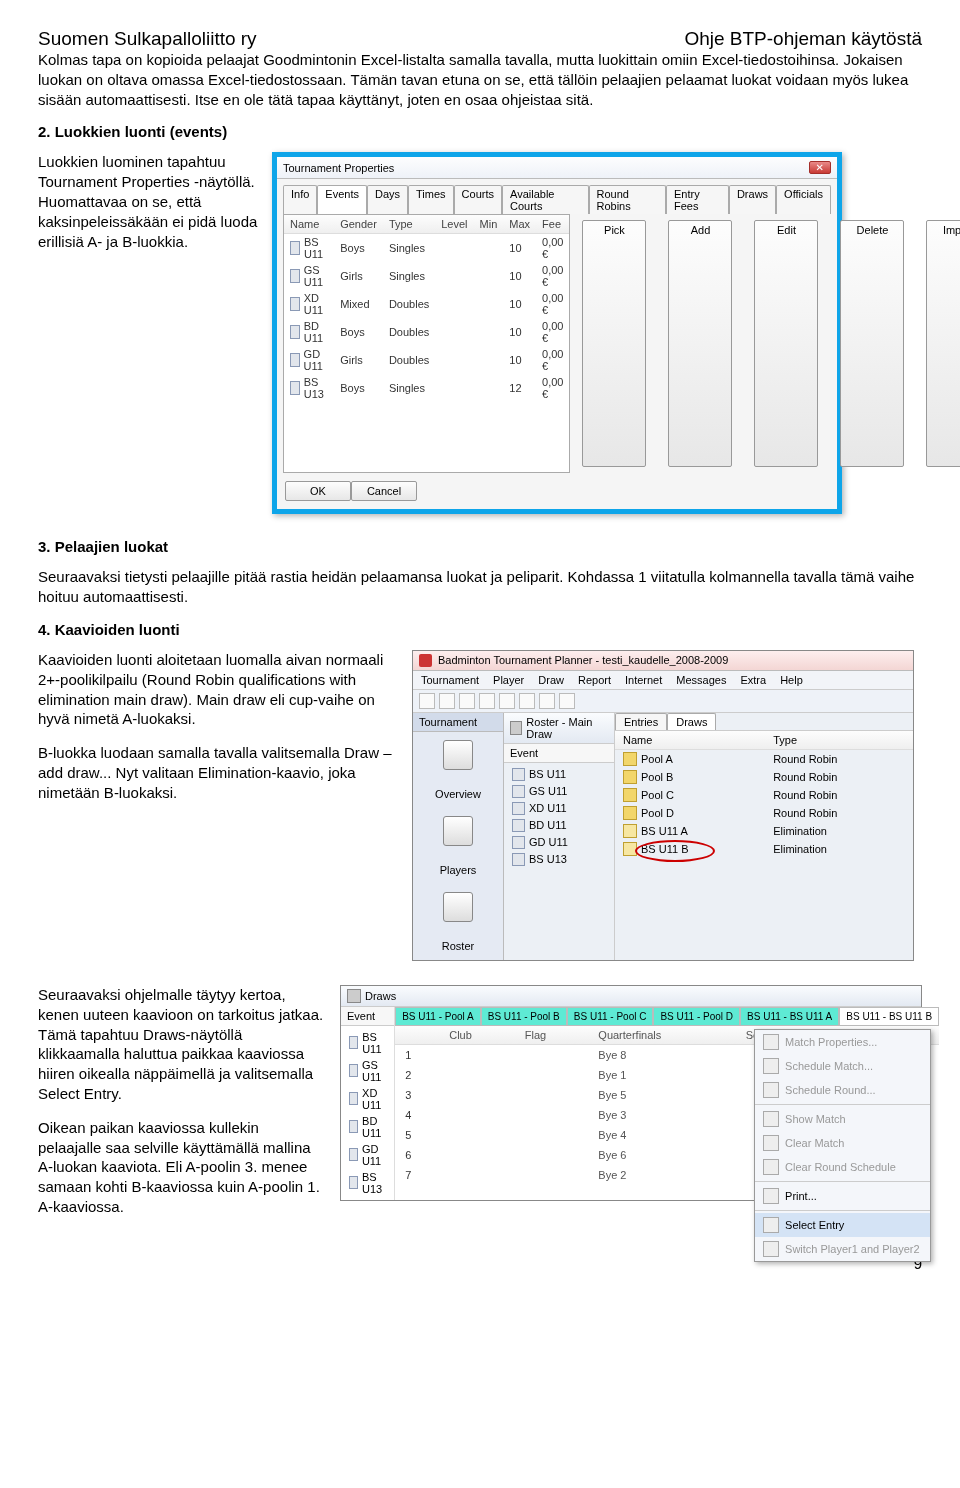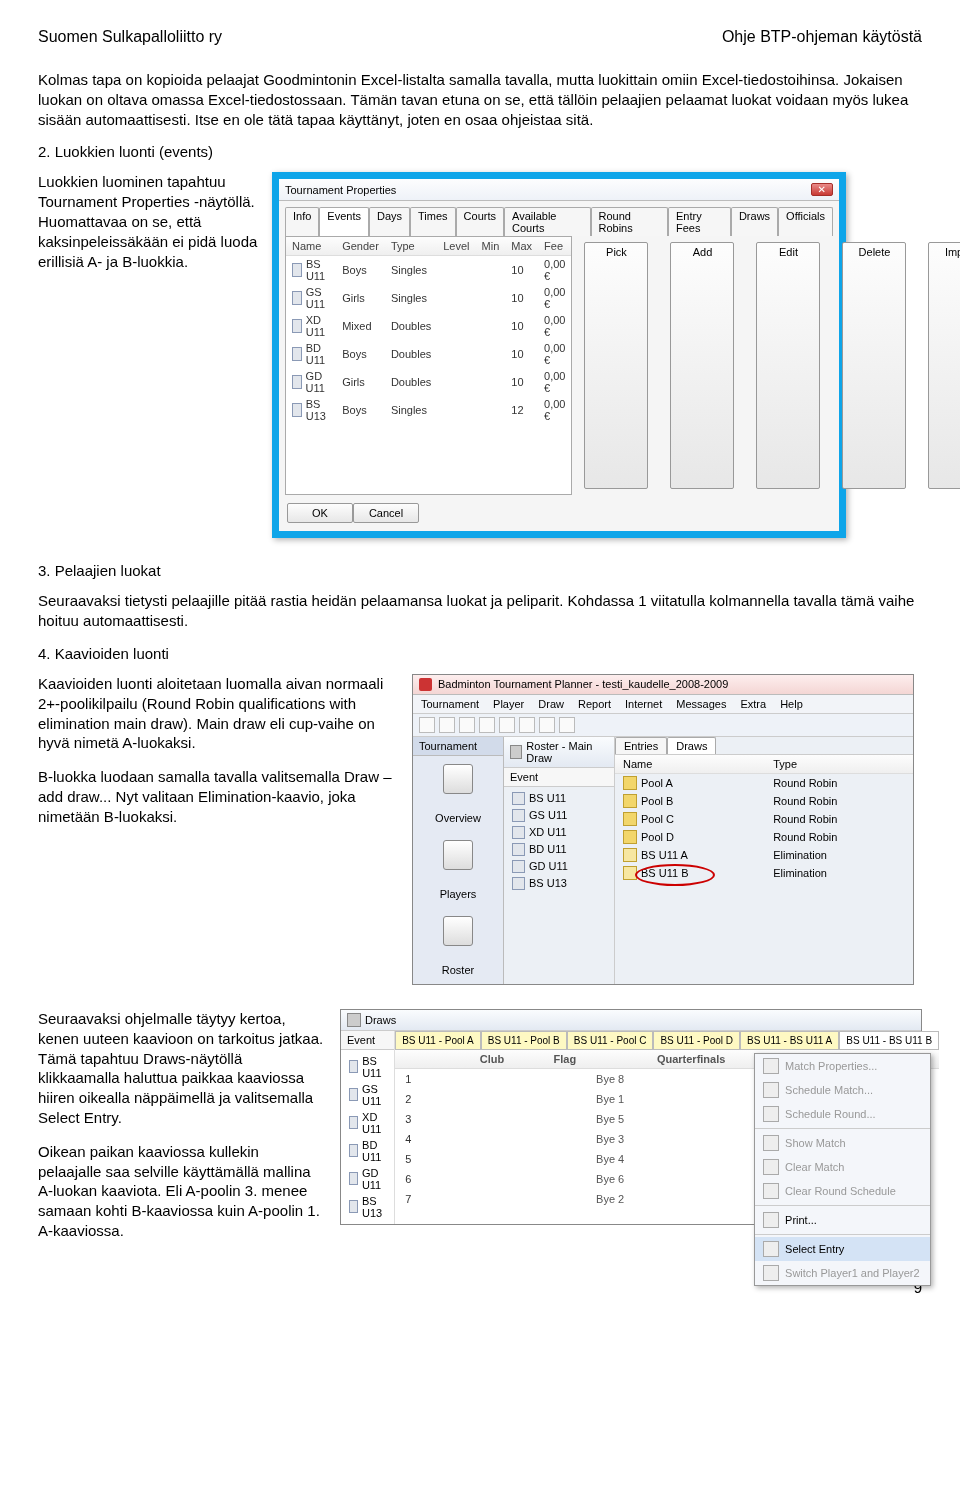--- a/index.html
+++ b/index.html
@@ -1,21 +1,21 @@
 <!DOCTYPE html>
 <html><head>
 <meta charset="utf-8">
 <style>
 body{font-family:Arial,Helvetica,sans-serif;font-size:15px;margin:0;padding:28px 38px;background:#fff;color:#000;width:884px}
-.hdr{display:flex;justify-content:space-between;font-size:16px;margin-bottom:24px}
+.hdr{display:flex;justify-content:space-between;font-size:19px;}
 p{margin:0 0 14px 0;line-height:1.32}
-h3{font-size:15px;font-weight:normal;margin:14px 0 12px 0}
+h3{font-size:15px;font-weight:bold;margin:14px 0 12px 0}
 .row{display:flex;gap:14px;align-items:flex-start;margin-bottom:24px}
 .row .txt{flex:1}
-.dlg{border:7px solid #0ea5e9;background:#f5f5f5;font-family:"Segoe UI",Tahoma,sans-serif;font-size:11px;box-shadow:2px 2px 6px rgba(0,0,0,.3)}
+.dlg{border:5px solid #0ea5e9;background:#f5f5f5;font-family:"Segoe UI",Tahoma,sans-serif;font-size:11px;box-shadow:2px 2px 6px rgba(0,0,0,.3)}
 .dlg .tbar{background:linear-gradient(#fdfdfe,#eef2f8);display:flex;justify-content:space-between;align-items:center;padding:4px 6px;border-bottom:1px solid #bbb}
 .dlg .tbar span:first-child{font-weight:normal}
 .xbtn{background:linear-gradient(#e98a88,#c83a35);color:#fff;border:1px solid #a52e2a;border-radius:2px;padding:0 6px;font-size:10px}
 .tabs{display:flex;gap:0;margin:6px 6px 0 6px}
 .tab{border:1px solid #aaa;border-bottom:none;padding:2px 7px;background:#f6f6f6;font-size:11px;border-radius:2px 2px 0 0}
 .tab.act{background:#fff}
 .grid{background:#fff;border:1px solid #aaa;margin:0 6px}
 .grid table{width:100%;border-collapse:collapse;font-size:11px}
 .grid th{text-align:left;font-weight:normal;padding:3px 6px;border-bottom:1px solid #ddd;background:linear-gradient(#fdfdfd,#efefef);color:#444}
 .grid td{padding:2px 6px;color:#333}
@@ -49,27 +49,27 @@
 .lrow .icn{width:11px;height:11px}
 .drcol{flex:1}
 .sm-tabs{display:flex;border-bottom:1px solid #ccc}
 .sm-tabs .tab{padding:2px 8px;font-size:11px}
 .drtbl{width:100%;font-size:11px;border-collapse:collapse}
 .drtbl th{text-align:left;font-weight:normal;padding:3px 8px;border-bottom:1px solid #ddd;background:linear-gradient(#fdfdfd,#efefef)}
 .drtbl td{padding:2px 8px}
 .circ{position:relative;display:inline-block}
 .circ::after{content:"";position:absolute;left:-6px;top:-3px;width:76px;height:18px;border:2px solid #c00;border-radius:50%}
 .drawstabs{display:flex;gap:0;border-bottom:1px solid #bbb;background:#eef2f8;font-size:10px;overflow:hidden}
-.drawstabs .dt{padding:3px 6px;border:1px solid #bbb;border-bottom:none;background:#fef9c3;white-space:nowrap}
+.drawstabs .dt{padding:3px 6px;border:1px solid #bbb;border-bottom:none;background:#5eead4;white-space:nowrap}
 .drawstabs .dt.act{background:#fff}
 .bracket{display:flex;background:#fff}
 .bracket .evl{width:75px;border-right:1px solid #ddd;font-size:11px}
 .bracket .br{flex:1;position:relative}
 .brtbl{width:100%;border-collapse:collapse;font-size:11px}
-.brtbl th{text-align:right;font-weight:bold;padding:3px 10px;border-bottom:1px solid #ddd;color:#555;background:linear-gradient(#fdfdfd,#efefef)}
+.brtbl th{text-align:left;font-weight:normal;padding:3px 10px;border-bottom:1px solid #ddd;color:#555;background:linear-gradient(#fdfdfd,#efefef)}
 .brtbl td{padding:4px 10px;color:#555}
 .brtbl .num{width:24px;color:#333}
 .ctxmenu{position:absolute;right:8px;top:22px;background:#f4f6fa;border:1px solid #999;box-shadow:2px 2px 5px rgba(0,0,0,.3);width:175px;font-size:11px}
 .ctxmenu .ci{display:flex;align-items:center;gap:6px;padding:4px 8px}
 .ctxmenu .ci.dim{color:#999}
 .ctxmenu .ci.sel{background:#d4e3f5}
 .ctxmenu hr{margin:2px 0;border:none;border-top:1px solid #ccc}
 .ctxmenu .cicn{width:14px;height:14px;border:1px solid #aaa;background:#eee;flex-shrink:0}
 .pgnum{text-align:right;margin-top:20px;font-size:15px}
 </style>

